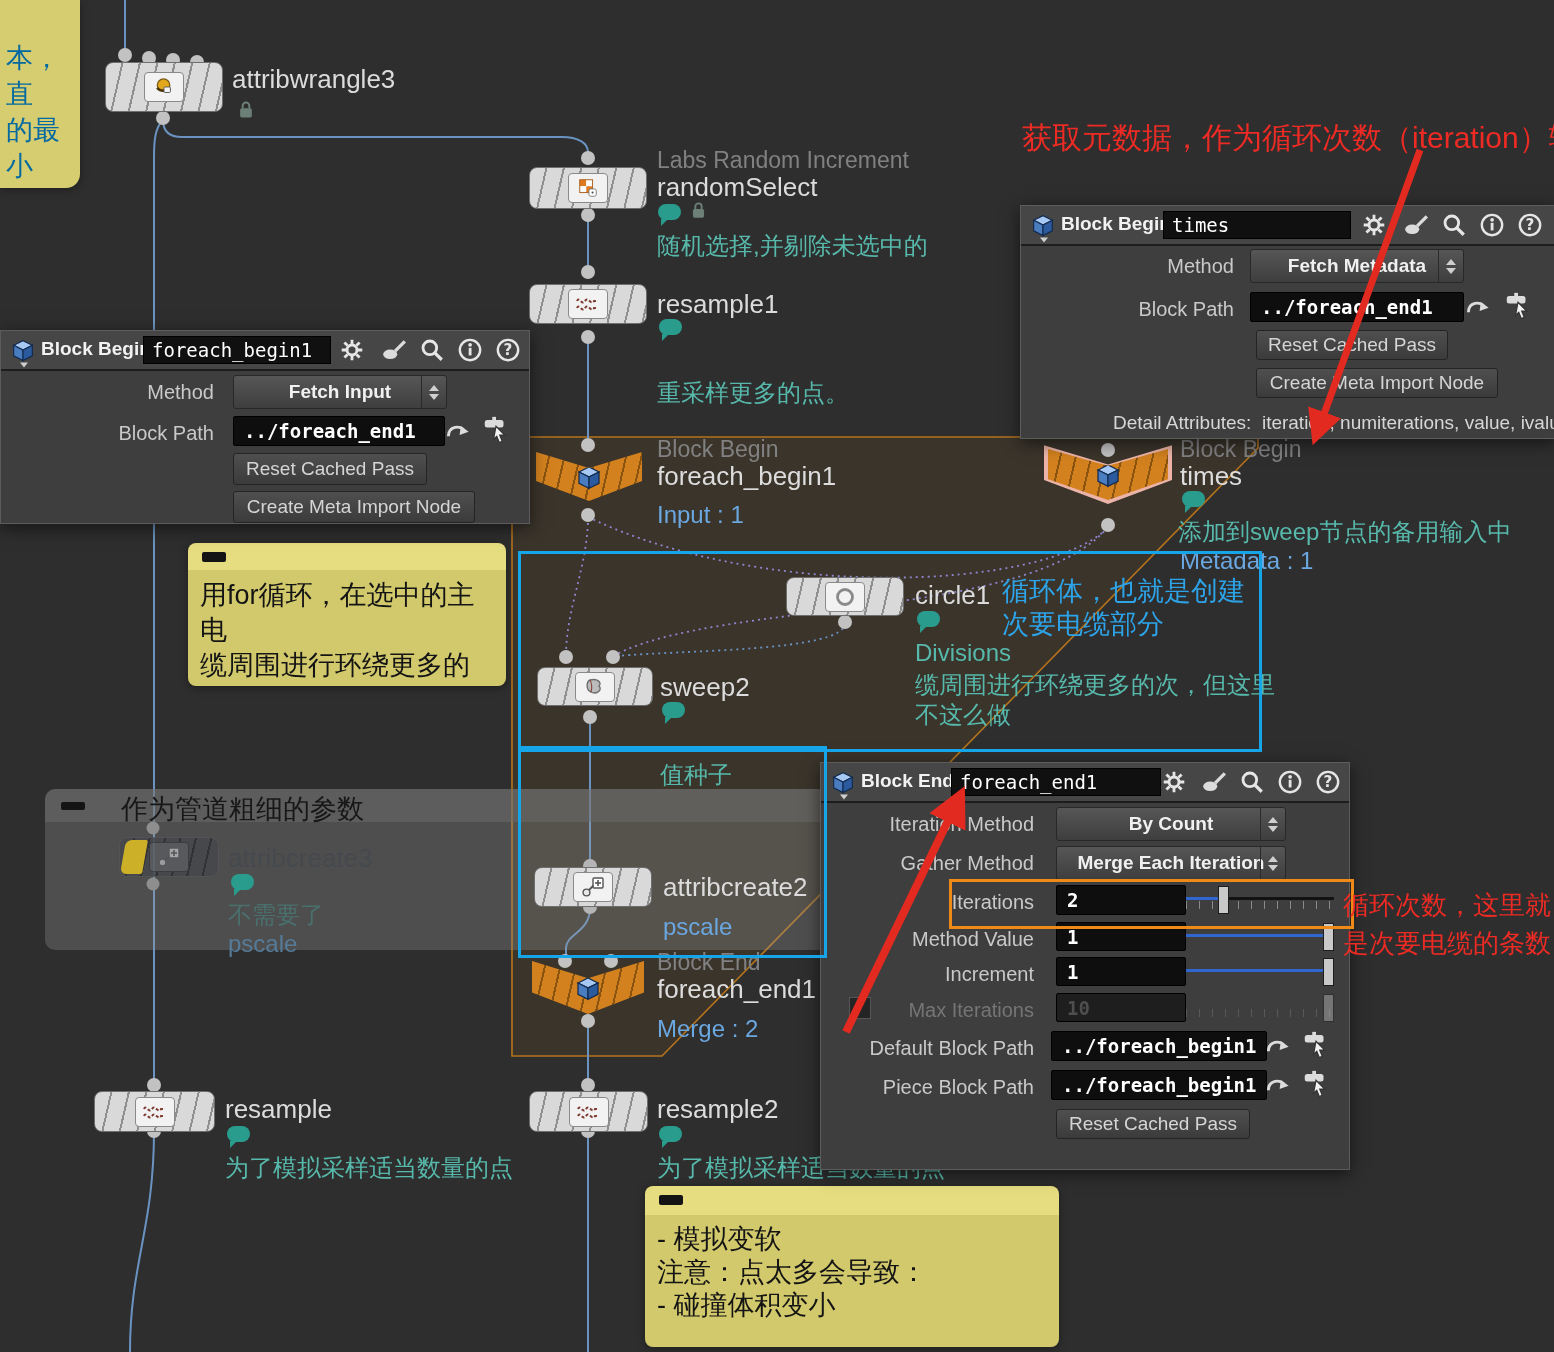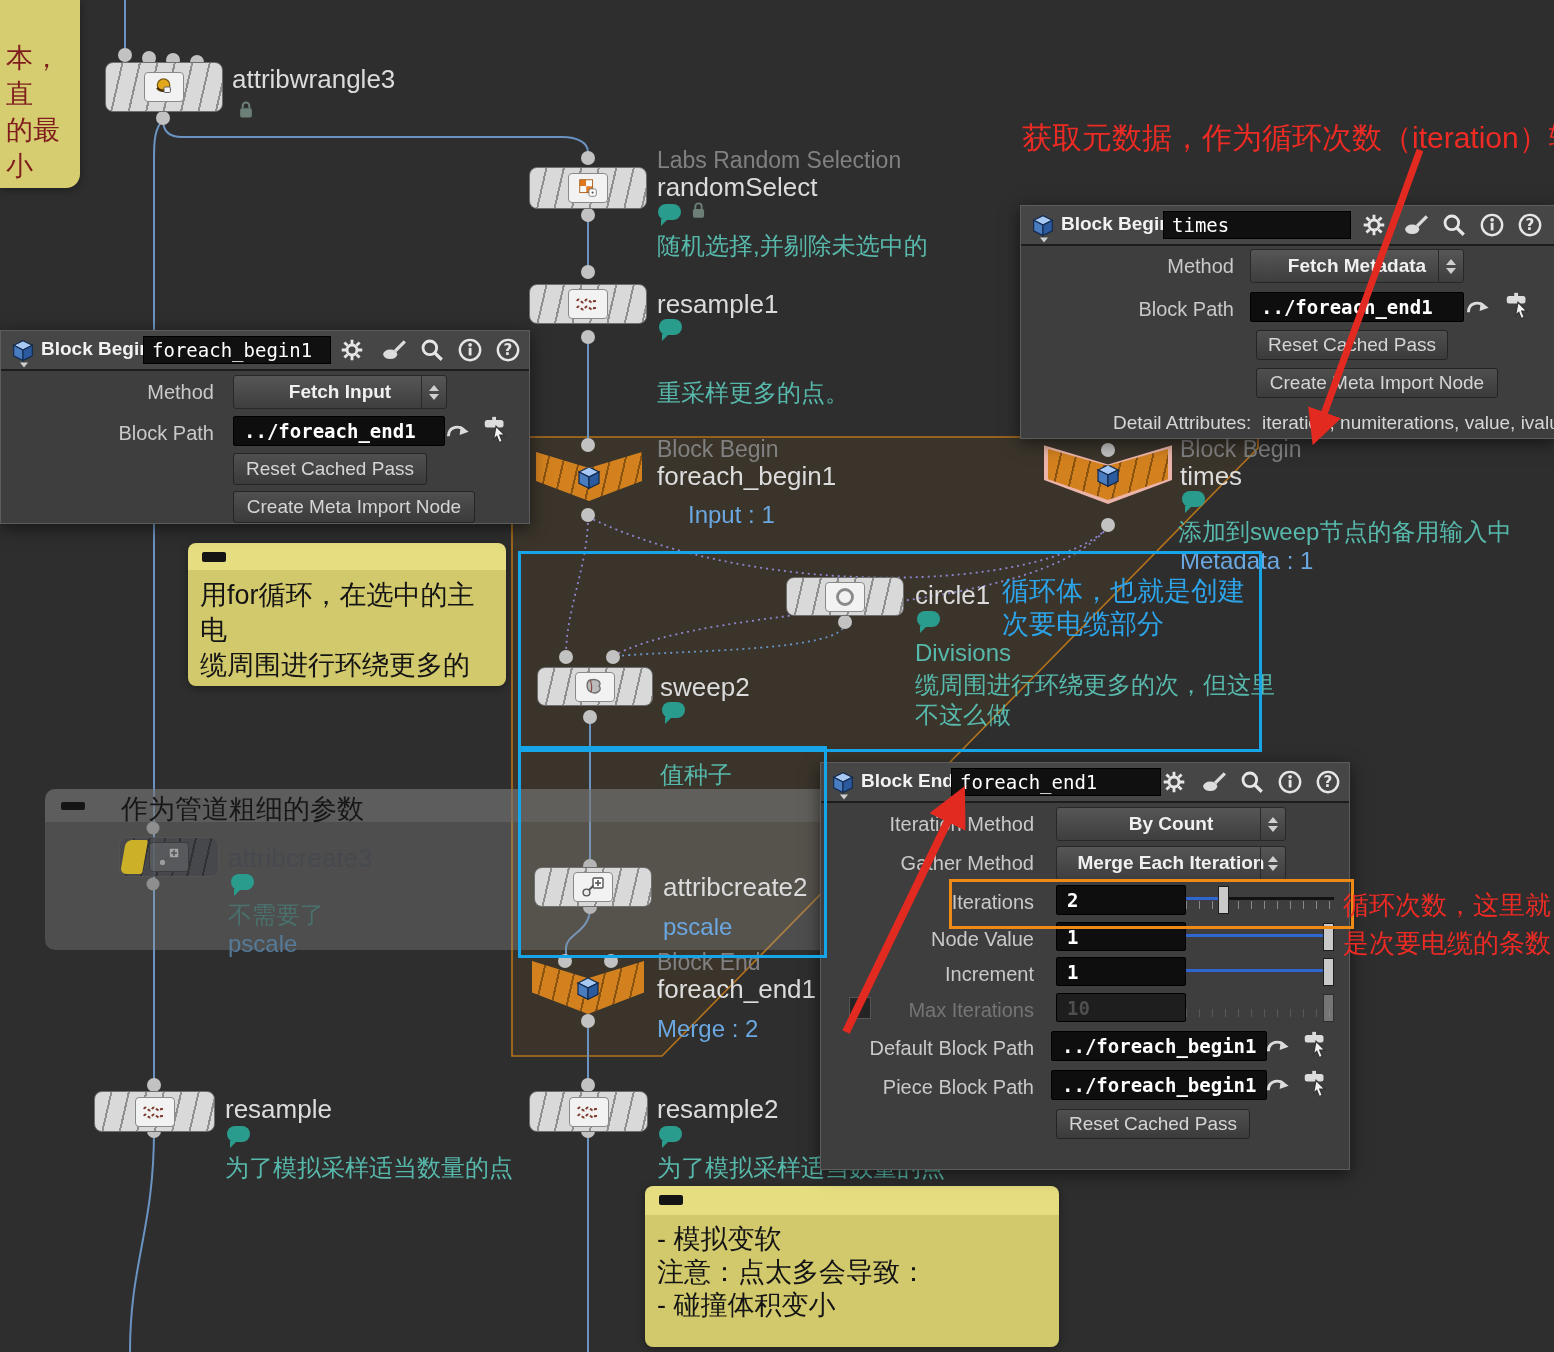--- a/index.html
+++ b/index.html
@@ -238,21 +238,21 @@
       <use href="#ic-lock"></use>
     </svg>
 
 <div class="node z10" style="left:529px;top:167px;width:116px;height:40px">
   <div class="plate">
         <svg width="22" height="22">
           <use href="#ic-random"></use>
         </svg>
       </div>
 </div>
-<div class="ntype z10" style="left:657px;top:147px">Labs Random Selection</div>
+<div class="ntype z10" style="left:657px;top:147px">Labs Random Increment</div>
 <div class="ntitle z10" style="left:657px;top:172px">randomSelect</div>
 <div class="bubble z10" style="left:658px;top:204px"></div>
 <svg class="hicon z10" style="left:689px;top:201px" width="19" height="19">
       <use href="#ic-lock"></use>
     </svg>
 <div class="ncomment z10" style="left:657px;top:230px">随机选择,并剔除未选中的</div>
 
 <div class="node z10" style="left:529px;top:284px;width:116px;height:38px">
   <div class="plate">
         <svg width="26" height="18">
@@ -264,21 +264,21 @@
 <div class="bubble z10" style="left:659px;top:319px"></div>
 <div class="ncomment z10" style="left:657px;top:377px">重采样更多的点。</div>
 
 <div class="chev z10" style="left:536px;top:451px;width:106px;height:50px">
   <svg class="cube" width="30" height="30">
         <use href="#ic-cube"></use>
       </svg>
 </div>
 <div class="ntype z10" style="left:657px;top:436px">Block Begin</div>
 <div class="ntitle z10" style="left:657px;top:461px">foreach_begin1</div>
-<div class="ninfo z10" style="left:688px;top:501px">Input : 1</div>
+<div class="ninfo z10" style="left:657px;top:501px">Input : 1</div>
 
 <div class="chev-sel z10" style="left:1044px;top:444px;width:128px;height:60px">
   <div class="chev" style="left:4px;top:4px;right:4px;bottom:4px">
     <svg class="cube" width="30" height="30">
           <use href="#ic-cube"></use>
         </svg>
   </div>
 </div>
 <div class="ntype z10" style="left:1180px;top:436px">Block Begin</div>
 <div class="ntitle z10" style="left:1180px;top:461px">times</div>
@@ -363,21 +363,21 @@
         <svg width="26" height="18">
           <use href="#ic-resample"></use>
         </svg>
       </div>
 </div>
 <div class="ntitle z10" style="left:657px;top:1094px">resample2</div>
 <div class="bubble z10" style="left:659px;top:1126px"></div>
 <div class="ncomment z10" style="left:657px;top:1152px">为了模拟采样适当数量的点</div>
 
 <div class="note z30" style="left:0;top:0;width:80px;height:188px;border-radius:0 0 14px 0;background:#d6cd70">
-  <div style="padding:40px 4px 0 6px;color:#7f1d1d;font-size:27px;line-height:36px">
+  <div style="padding:40px 4px 0 6px;color:#0369a1;font-size:27px;line-height:36px">
     <div>本，直</div>
     <div>的最小</div>
     <div>例</div>
   </div>
 </div>
 
 <div class="note z30" style="left:188px;top:543px;width:318px;height:143px">
   <div class="note-head">
     <div class="note-min"></div>
   </div>
@@ -536,21 +536,21 @@
   <div class="plabel" style="left:13px;top:128px;width:200px">Iterations</div>
   <div class="pfield" style="left:235px;top:122px;width:118px;height:28px">2</div>
   <div class="slider" style="left:365px;top:122px;width:148px">
     <div class="sl-line"></div>
         <div class="sl-blue" style="left:0;width:36px"></div>
     <div class="sl-ticks"></div>
         <div class="sl-handle" style="left:32px"></div>
   </div>
   <div class="hl-orange" style="left:128px;top:116px;width:399px;height:44px"></div>
 
-  <div class="plabel" style="left:13px;top:165px;width:200px">Node Value</div>
+  <div class="plabel" style="left:13px;top:165px;width:200px">Method Value</div>
   <div class="pfield" style="left:235px;top:159px;width:118px;height:27px">1</div>
   <div class="slider" style="left:365px;top:159px;width:148px">
     <div class="sl-blue" style="left:0;right:8px"></div>
         <div class="sl-handle" style="right:0"></div>
   </div>
 
   <div class="plabel" style="left:13px;top:200px;width:200px">Increment</div>
   <div class="pfield" style="left:235px;top:194px;width:118px;height:27px">1</div>
   <div class="slider" style="left:365px;top:194px;width:148px">
     <div class="sl-blue" style="left:0;right:8px"></div>

